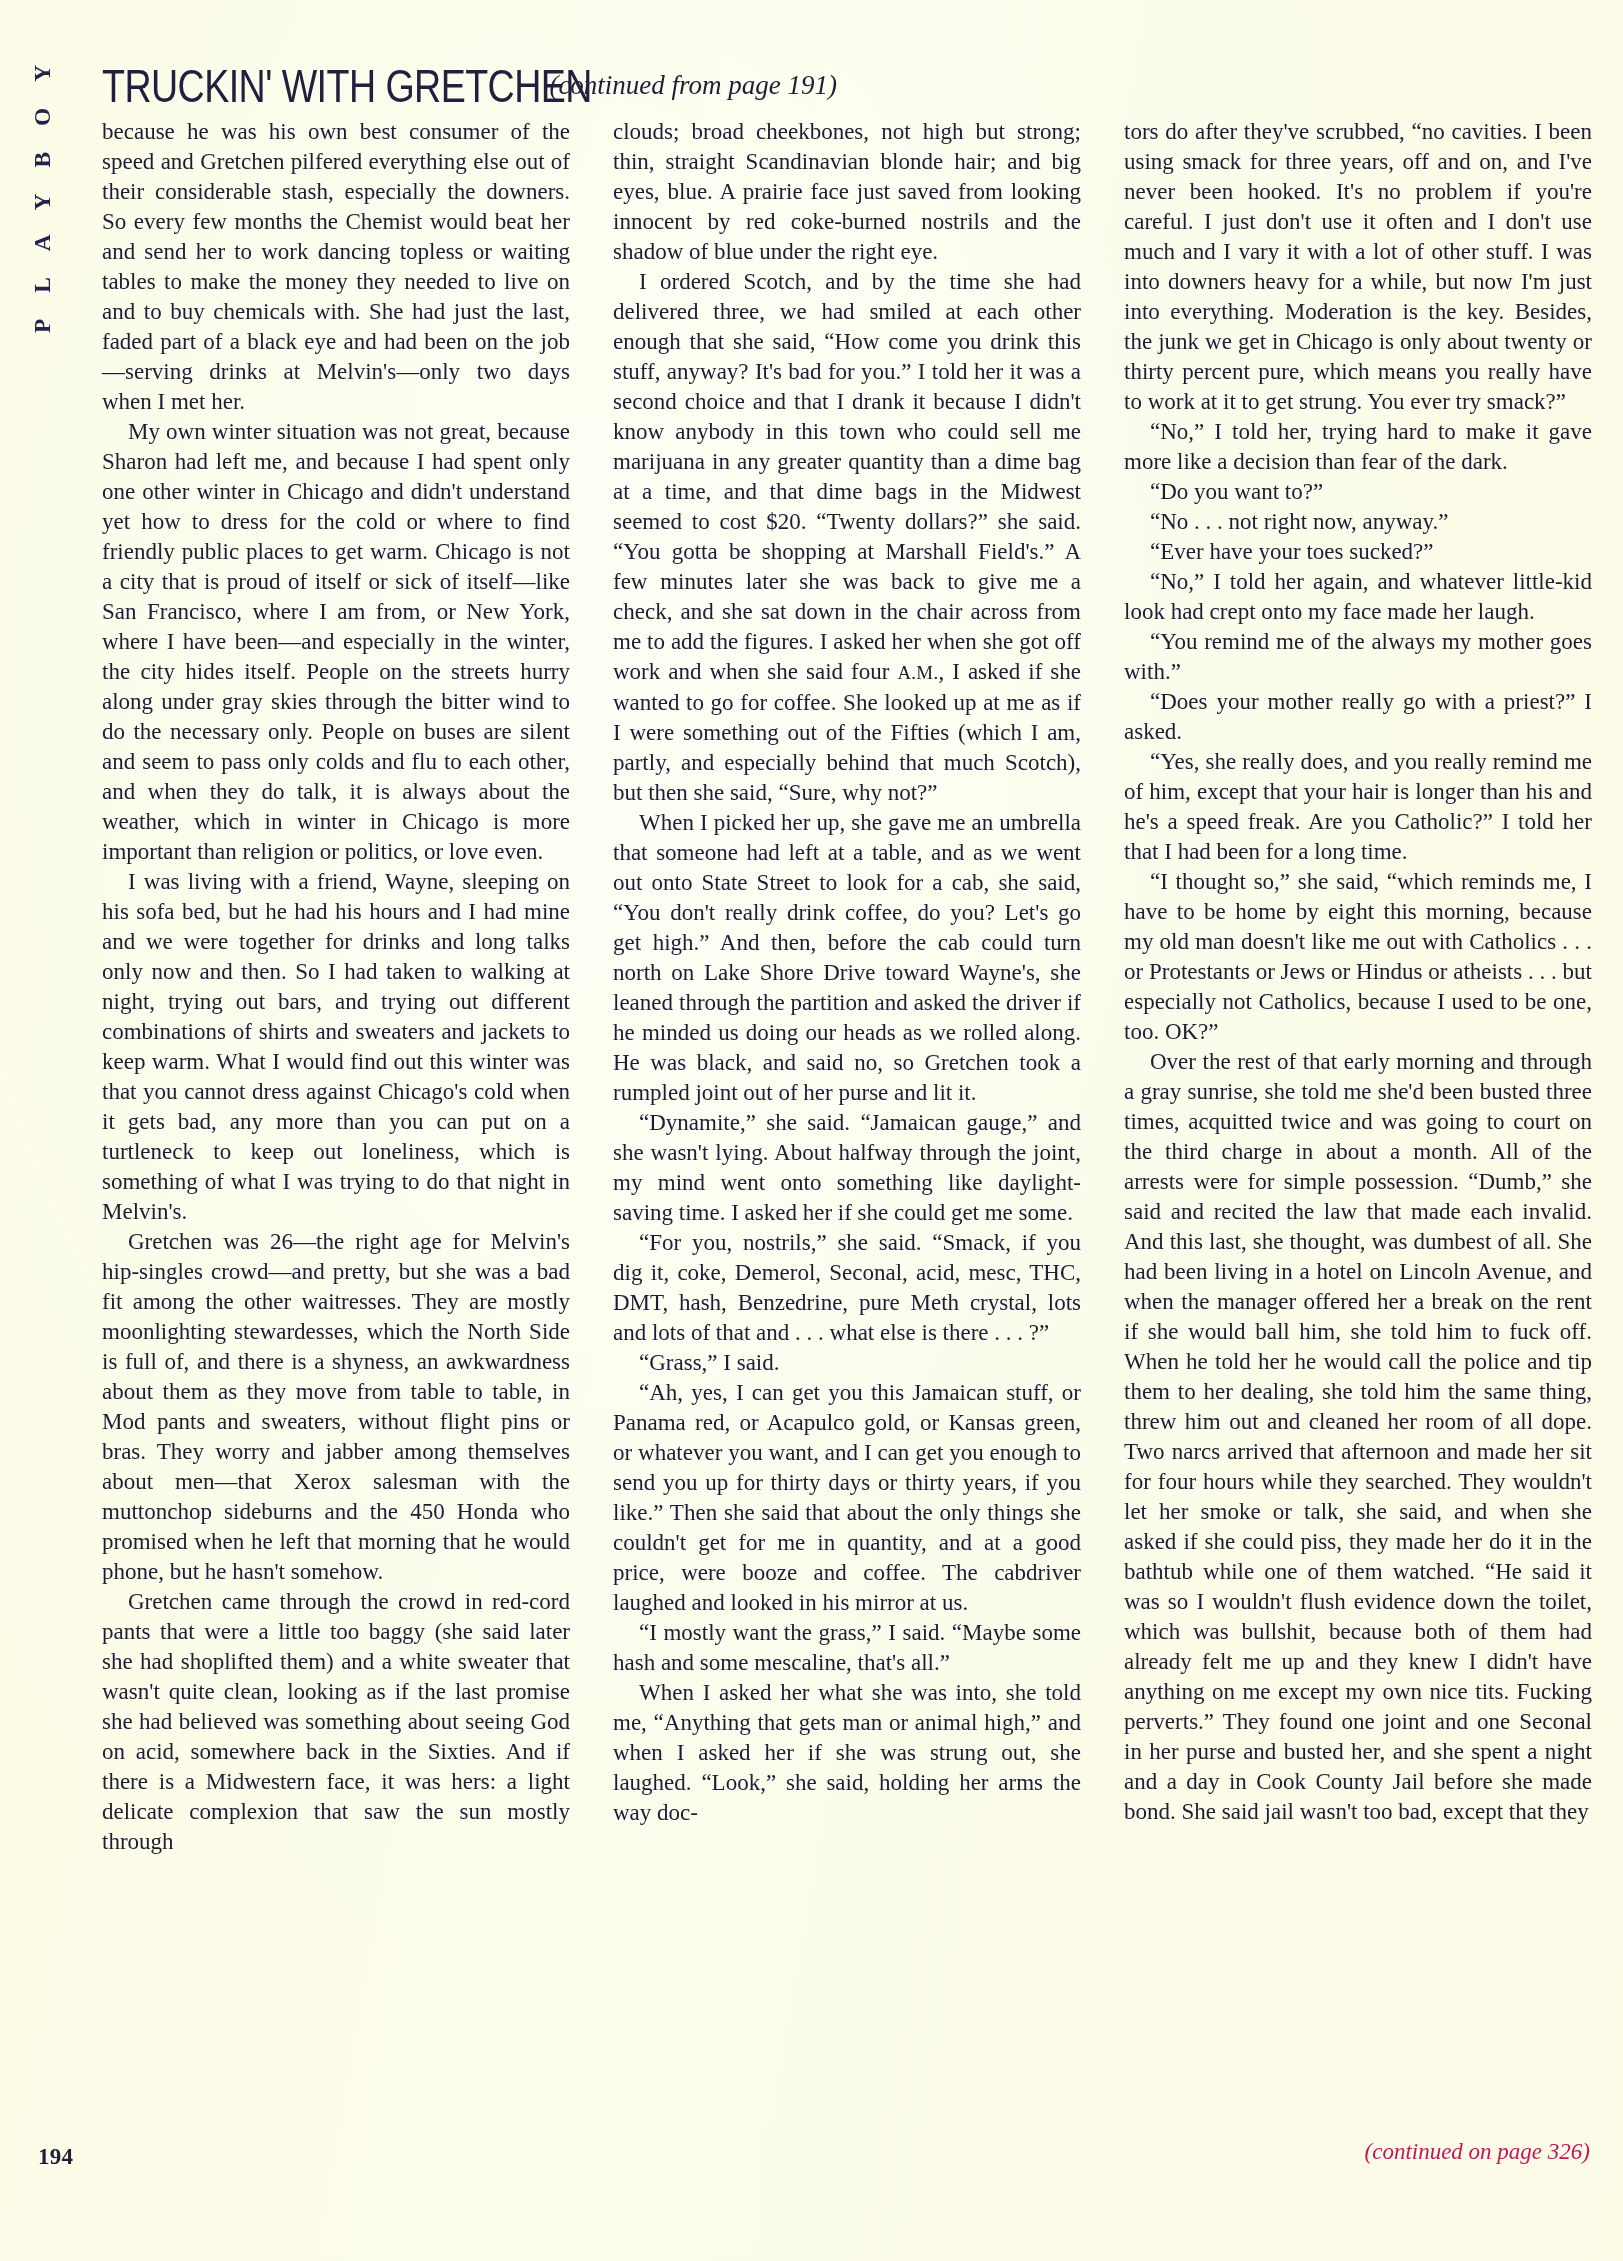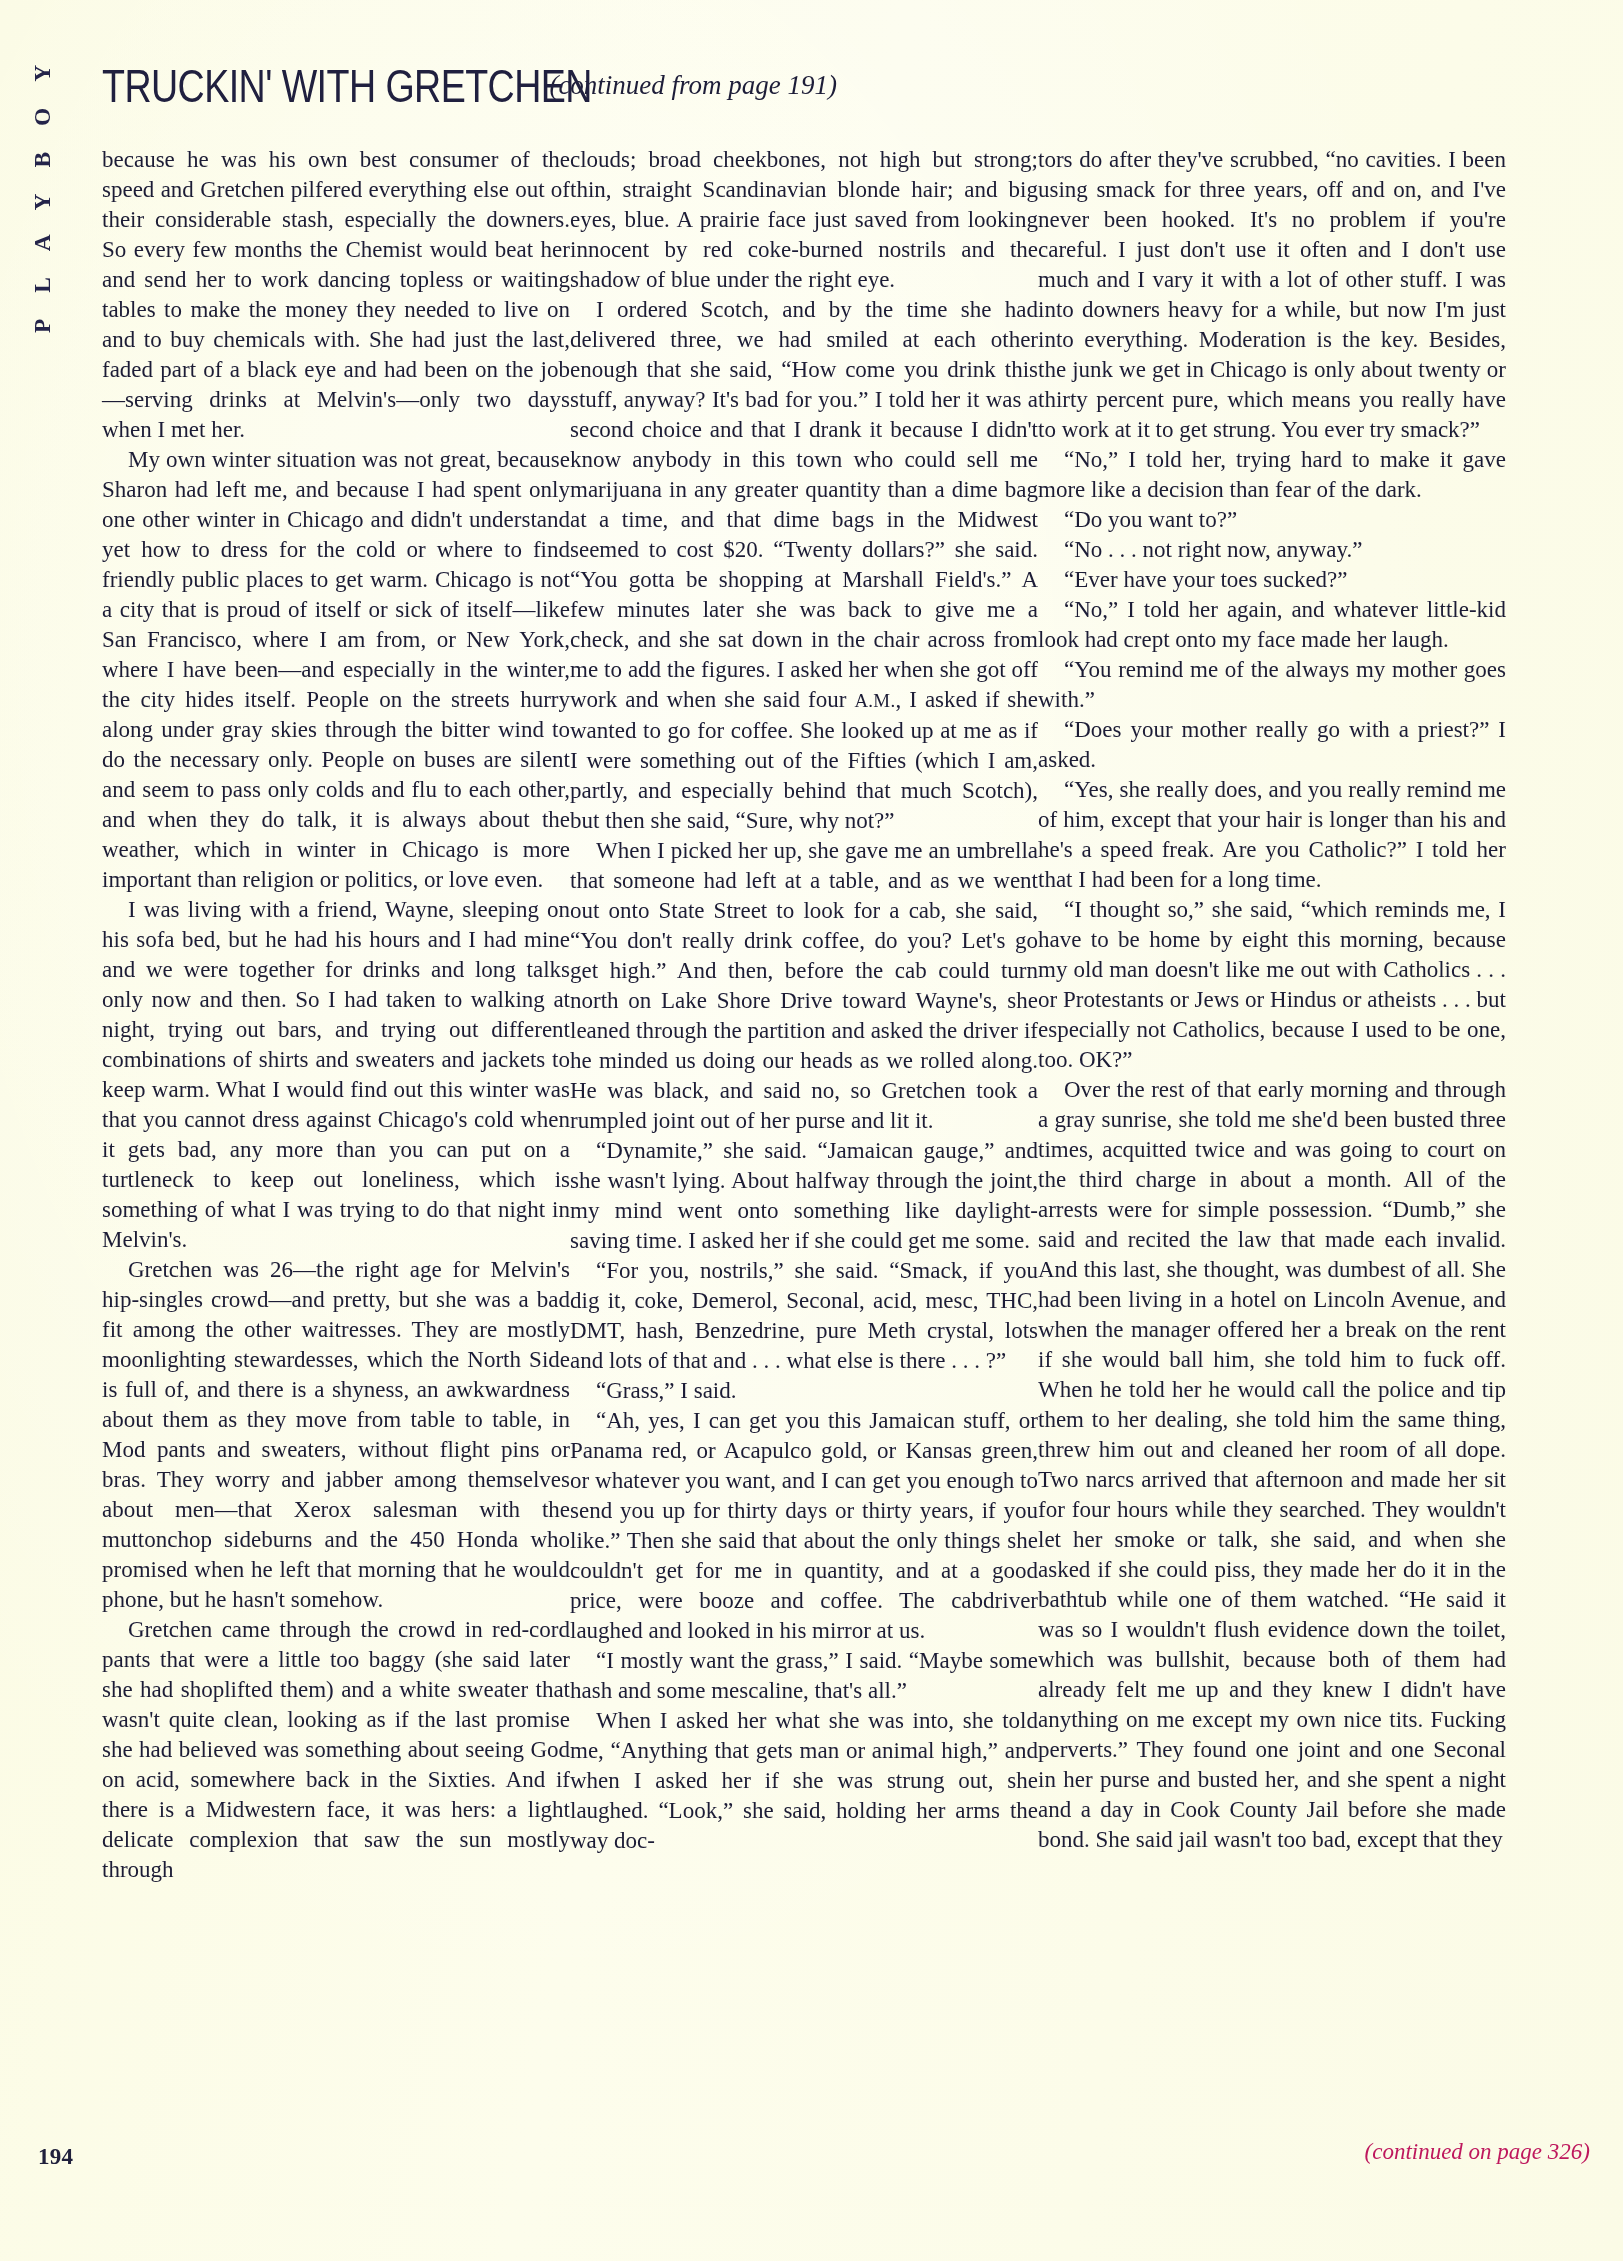--- a/index.html
+++ b/index.html
@@ -77,24 +77,25 @@
     font-size: 27px;
     color: #1d1d38;
     white-space: nowrap;
     margin-left: -165px;
   }
 
   
   .columns {
     position: absolute;
     left: 102px;
-    top: 145px;
+    top: 117px;
     width: 1491px;
     height: 2015px;
     display: flex;
+    gap: 43px;
   }
   .col {
     width: 468px;
     font-family: "Liberation Serif", serif;
     font-size: 23px;
     line-height: 30px;
     text-align: justify;
     text-justify: inter-word;
     color: #1c1c36;
     hyphens: manual;

